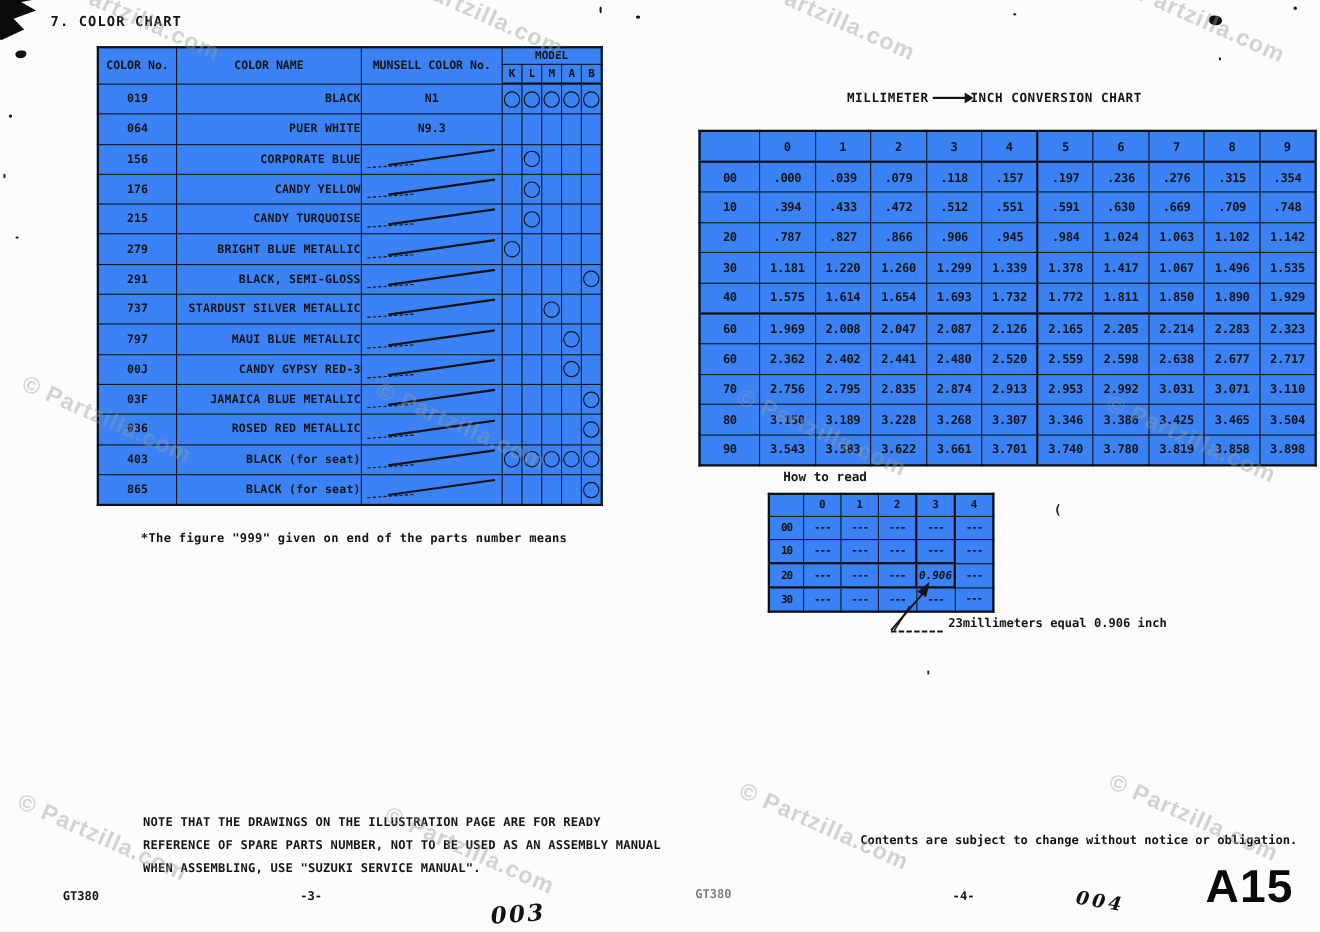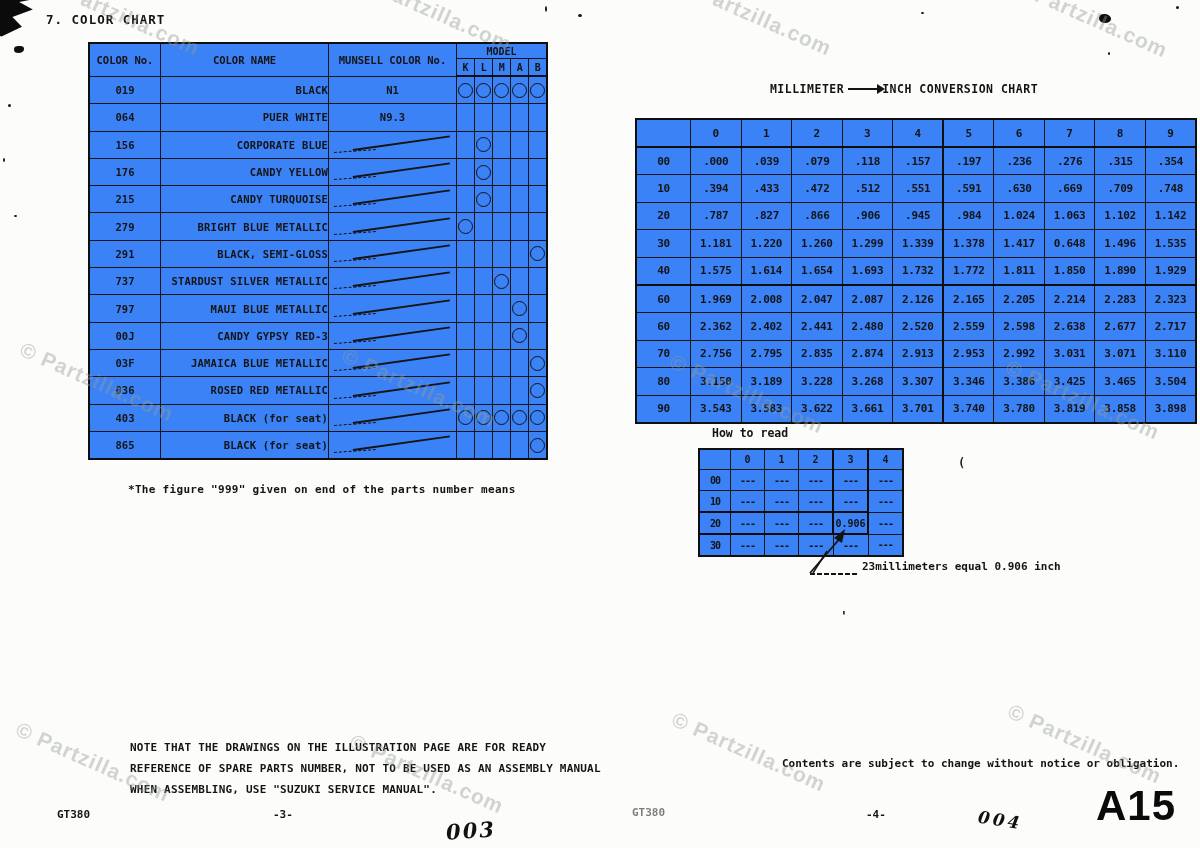--- a/index.html
+++ b/index.html
@@ -324,21 +324,21 @@
         </tr>
         <tr>
           <td>30</td>
           <td class="">1.181</td>
           <td class="">1.220</td>
           <td class="">1.260</td>
           <td class="">1.299</td>
           <td class="">1.339</td>
           <td class="grp-l ">1.378</td>
           <td class="">1.417</td>
-          <td class="">0.648</td>
+          <td class="">1.067</td>
           <td class="">1.496</td>
           <td class="">1.535</td>
         </tr>
         <tr>
           <td class="grp-b">40</td>
           <td class="grp-b">1.575</td>
           <td class="grp-b">1.614</td>
           <td class="grp-b">1.654</td>
           <td class="grp-b">1.693</td>
           <td class="grp-b">1.732</td>
@@ -443,21 +443,21 @@
           <td>---</td>
           <td>---</td>
           <td style="border-left: 2.6px solid rgb(12, 12, 12); border-right: 2.6px solid rgb(12, 12, 12);">---</td>
           <td>---</td>
         </tr>
         <tr>
           <td style="border-top: 2.6px solid rgb(12, 12, 12); border-bottom: 2.6px solid rgb(12, 12, 12);">20</td>
           <td style="border-top: 2.6px solid rgb(12, 12, 12); border-bottom: 2.6px solid rgb(12, 12, 12);">---</td>
           <td style="border-top: 2.6px solid rgb(12, 12, 12); border-bottom: 2.6px solid rgb(12, 12, 12);">---</td>
           <td style="border-top: 2.6px solid rgb(12, 12, 12); border-bottom: 2.6px solid rgb(12, 12, 12);">---</td>
-          <td style="border: 2.6px solid rgb(12, 12, 12); letter-spacing: 0px;">0.906</td>
+          <td style="border: 2.6px solid rgb(12, 12, 12); letter-spacing: 0px; font-style: italic;">0.906</td>
           <td>---</td>
         </tr>
         <tr>
           <td>30</td>
           <td>---</td>
           <td>---</td>
           <td>---</td>
           <td>---</td>
           <td>---</td>
         </tr>

